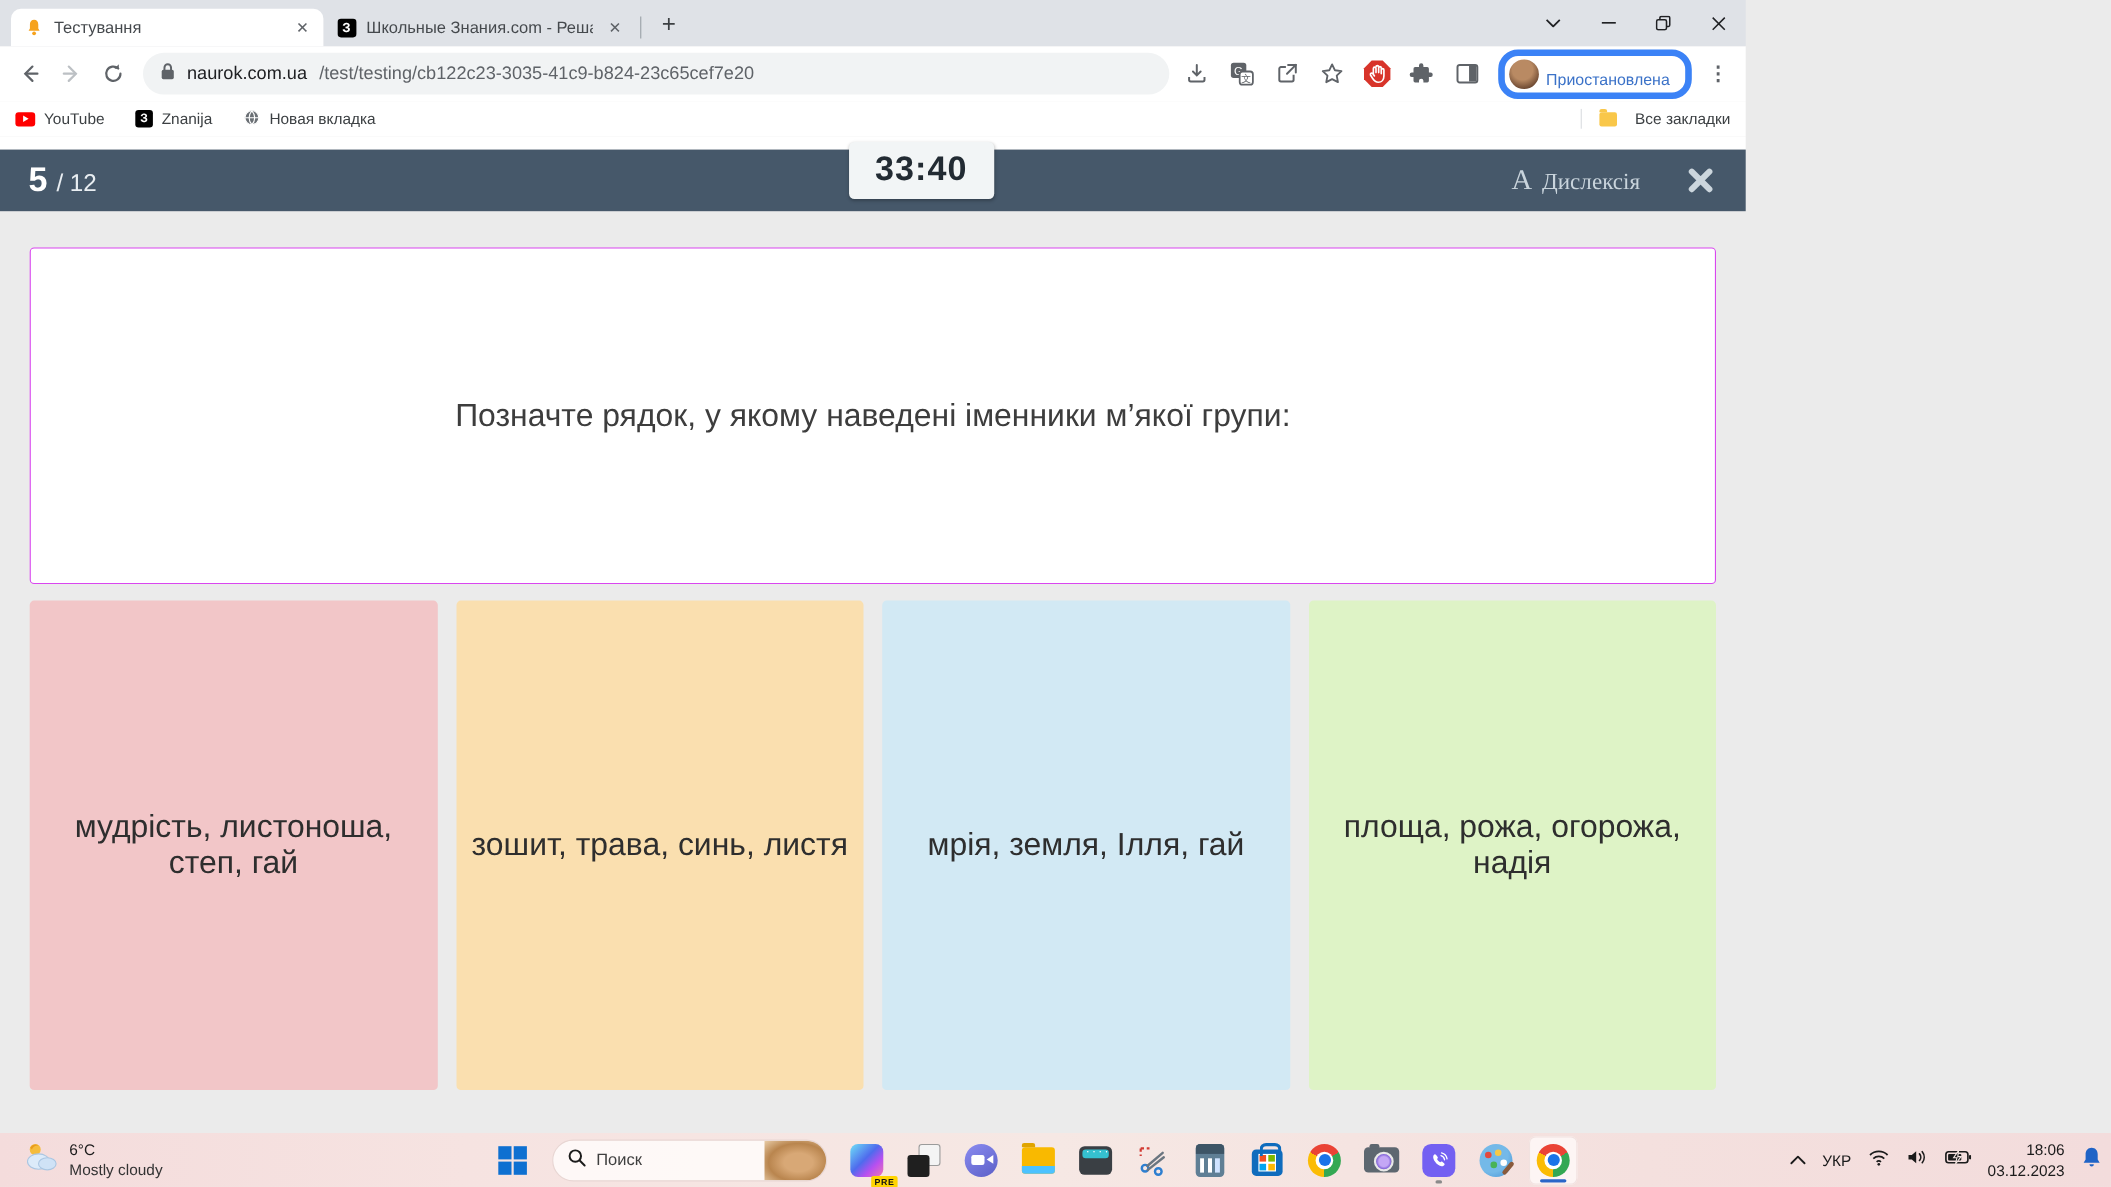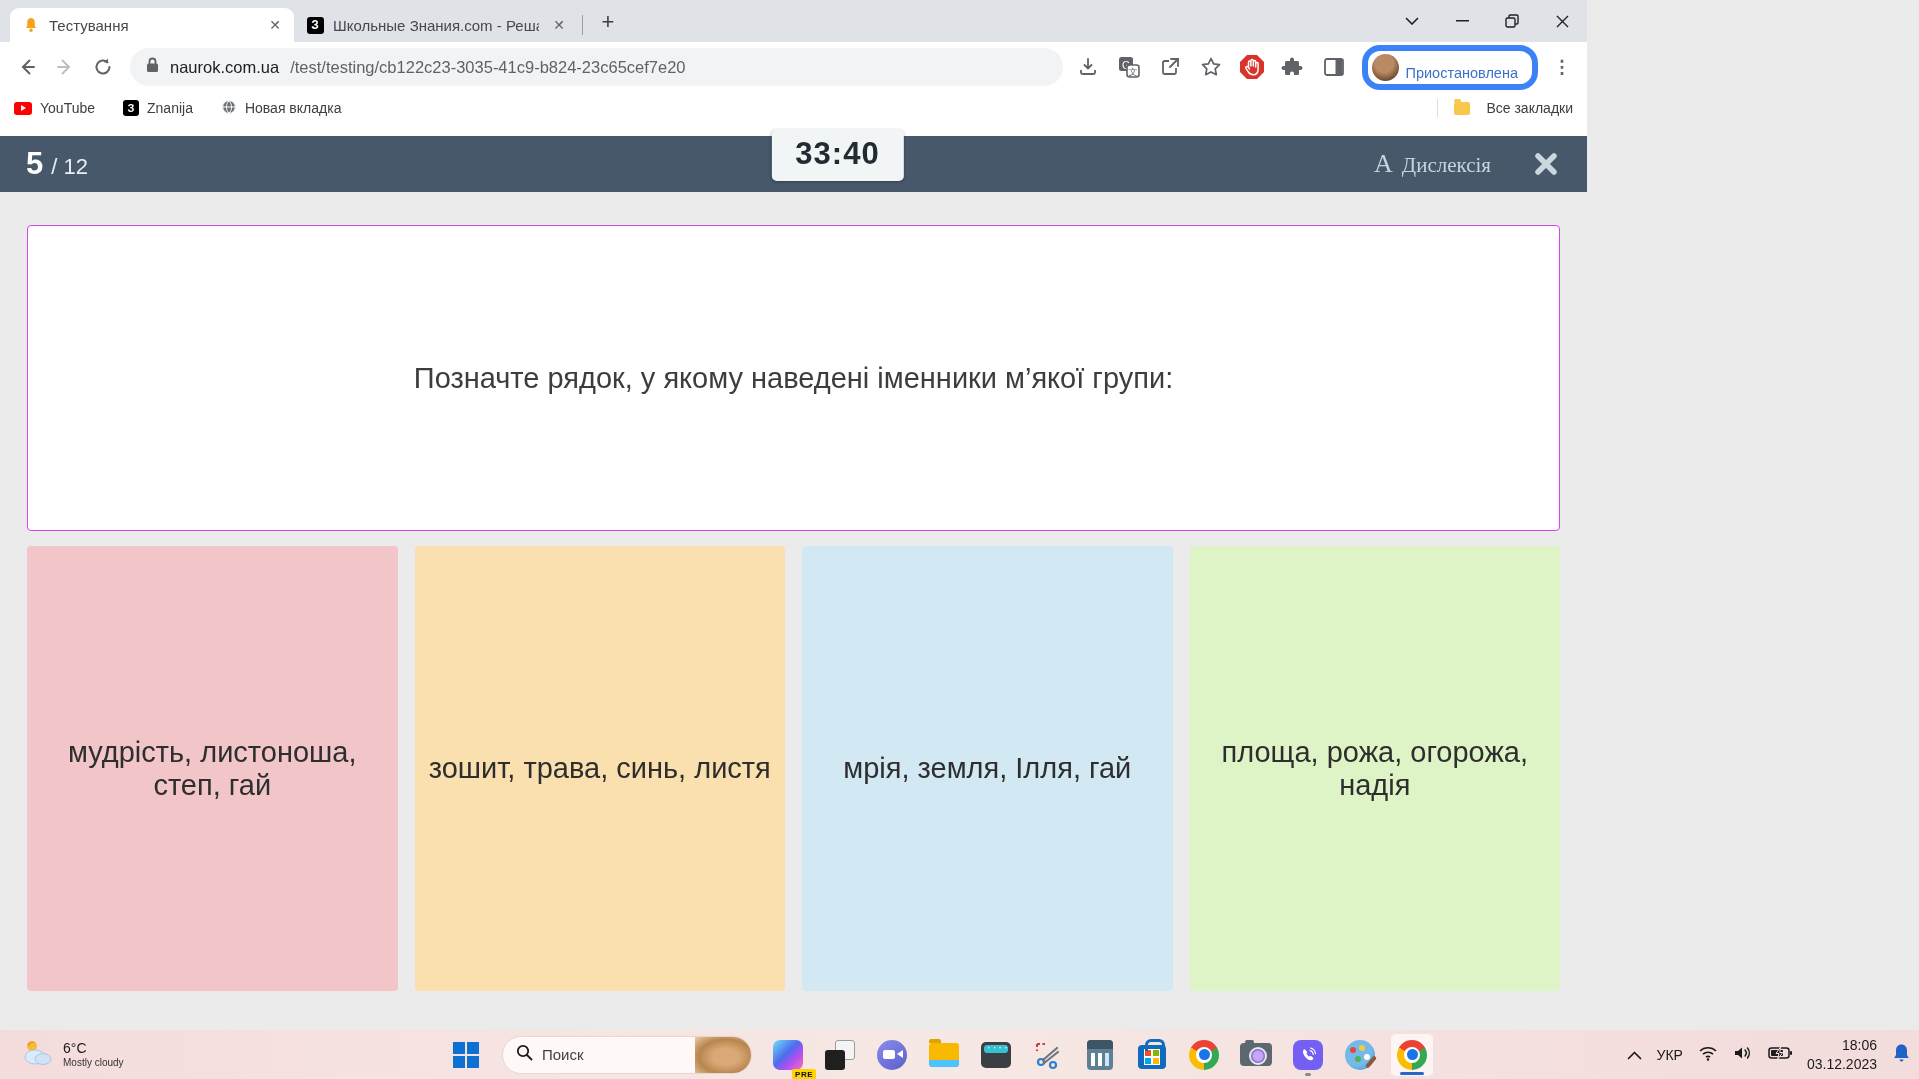--- a/index.html
+++ b/index.html
@@ -80,21 +80,21 @@
             text-align:center; padding:0 14px; cursor:pointer; }
 
   
   .taskbar { position:absolute; left:0; bottom:0; width:1919px; height:49px;
              background:linear-gradient(90deg,#f4dcdc 0%,#f6e3e1 22%,#f6e8e4 50%,#f4e0de 78%,#f3dcdc 100%);
              display:flex; align-items:center; }
   .weather { position:absolute; left:10px; top:0; height:49px; display:flex; align-items:center;
              gap:9px; padding:0 10px; }
   .weather-txt { line-height:1.25; }
   .weather-temp { font-size:14px; color:#1b1b1b; }
-  .weather-desc { font-size:10px; color:#333; }
+  .weather-desc { font-size:14px; color:#333; }
   .tb-center { position:absolute; left:444px; top:0; height:49px; display:flex; align-items:center; gap:8px; }
   .task-ic { width:44px; height:44px; display:grid; place-items:center; position:relative; border-radius:6px; }
   .search-pill { width:250px; height:38px; border-radius:19px; background:rgba(255,252,251,.82);
                  border:1px solid #e8d6d3; display:flex; align-items:center; gap:9px;
                  padding:0 0 0 13px; overflow:hidden; margin:0 6px; }
   .search-ph { font-size:15px; color:#3f3f3f; flex:1; }
   .croissant { width:56px; height:36px; flex:0 0 auto;
                background:radial-gradient(ellipse at 55% 55%, #d8a876 0 30%, #b9854e 62%, #e9cda8 100%); }
   .run-dot::after { content:""; position:absolute; left:50%; transform:translateX(-50%);
                     bottom:1px; width:6px; height:3px; border-radius:2px; background:#8a8a8a; }

